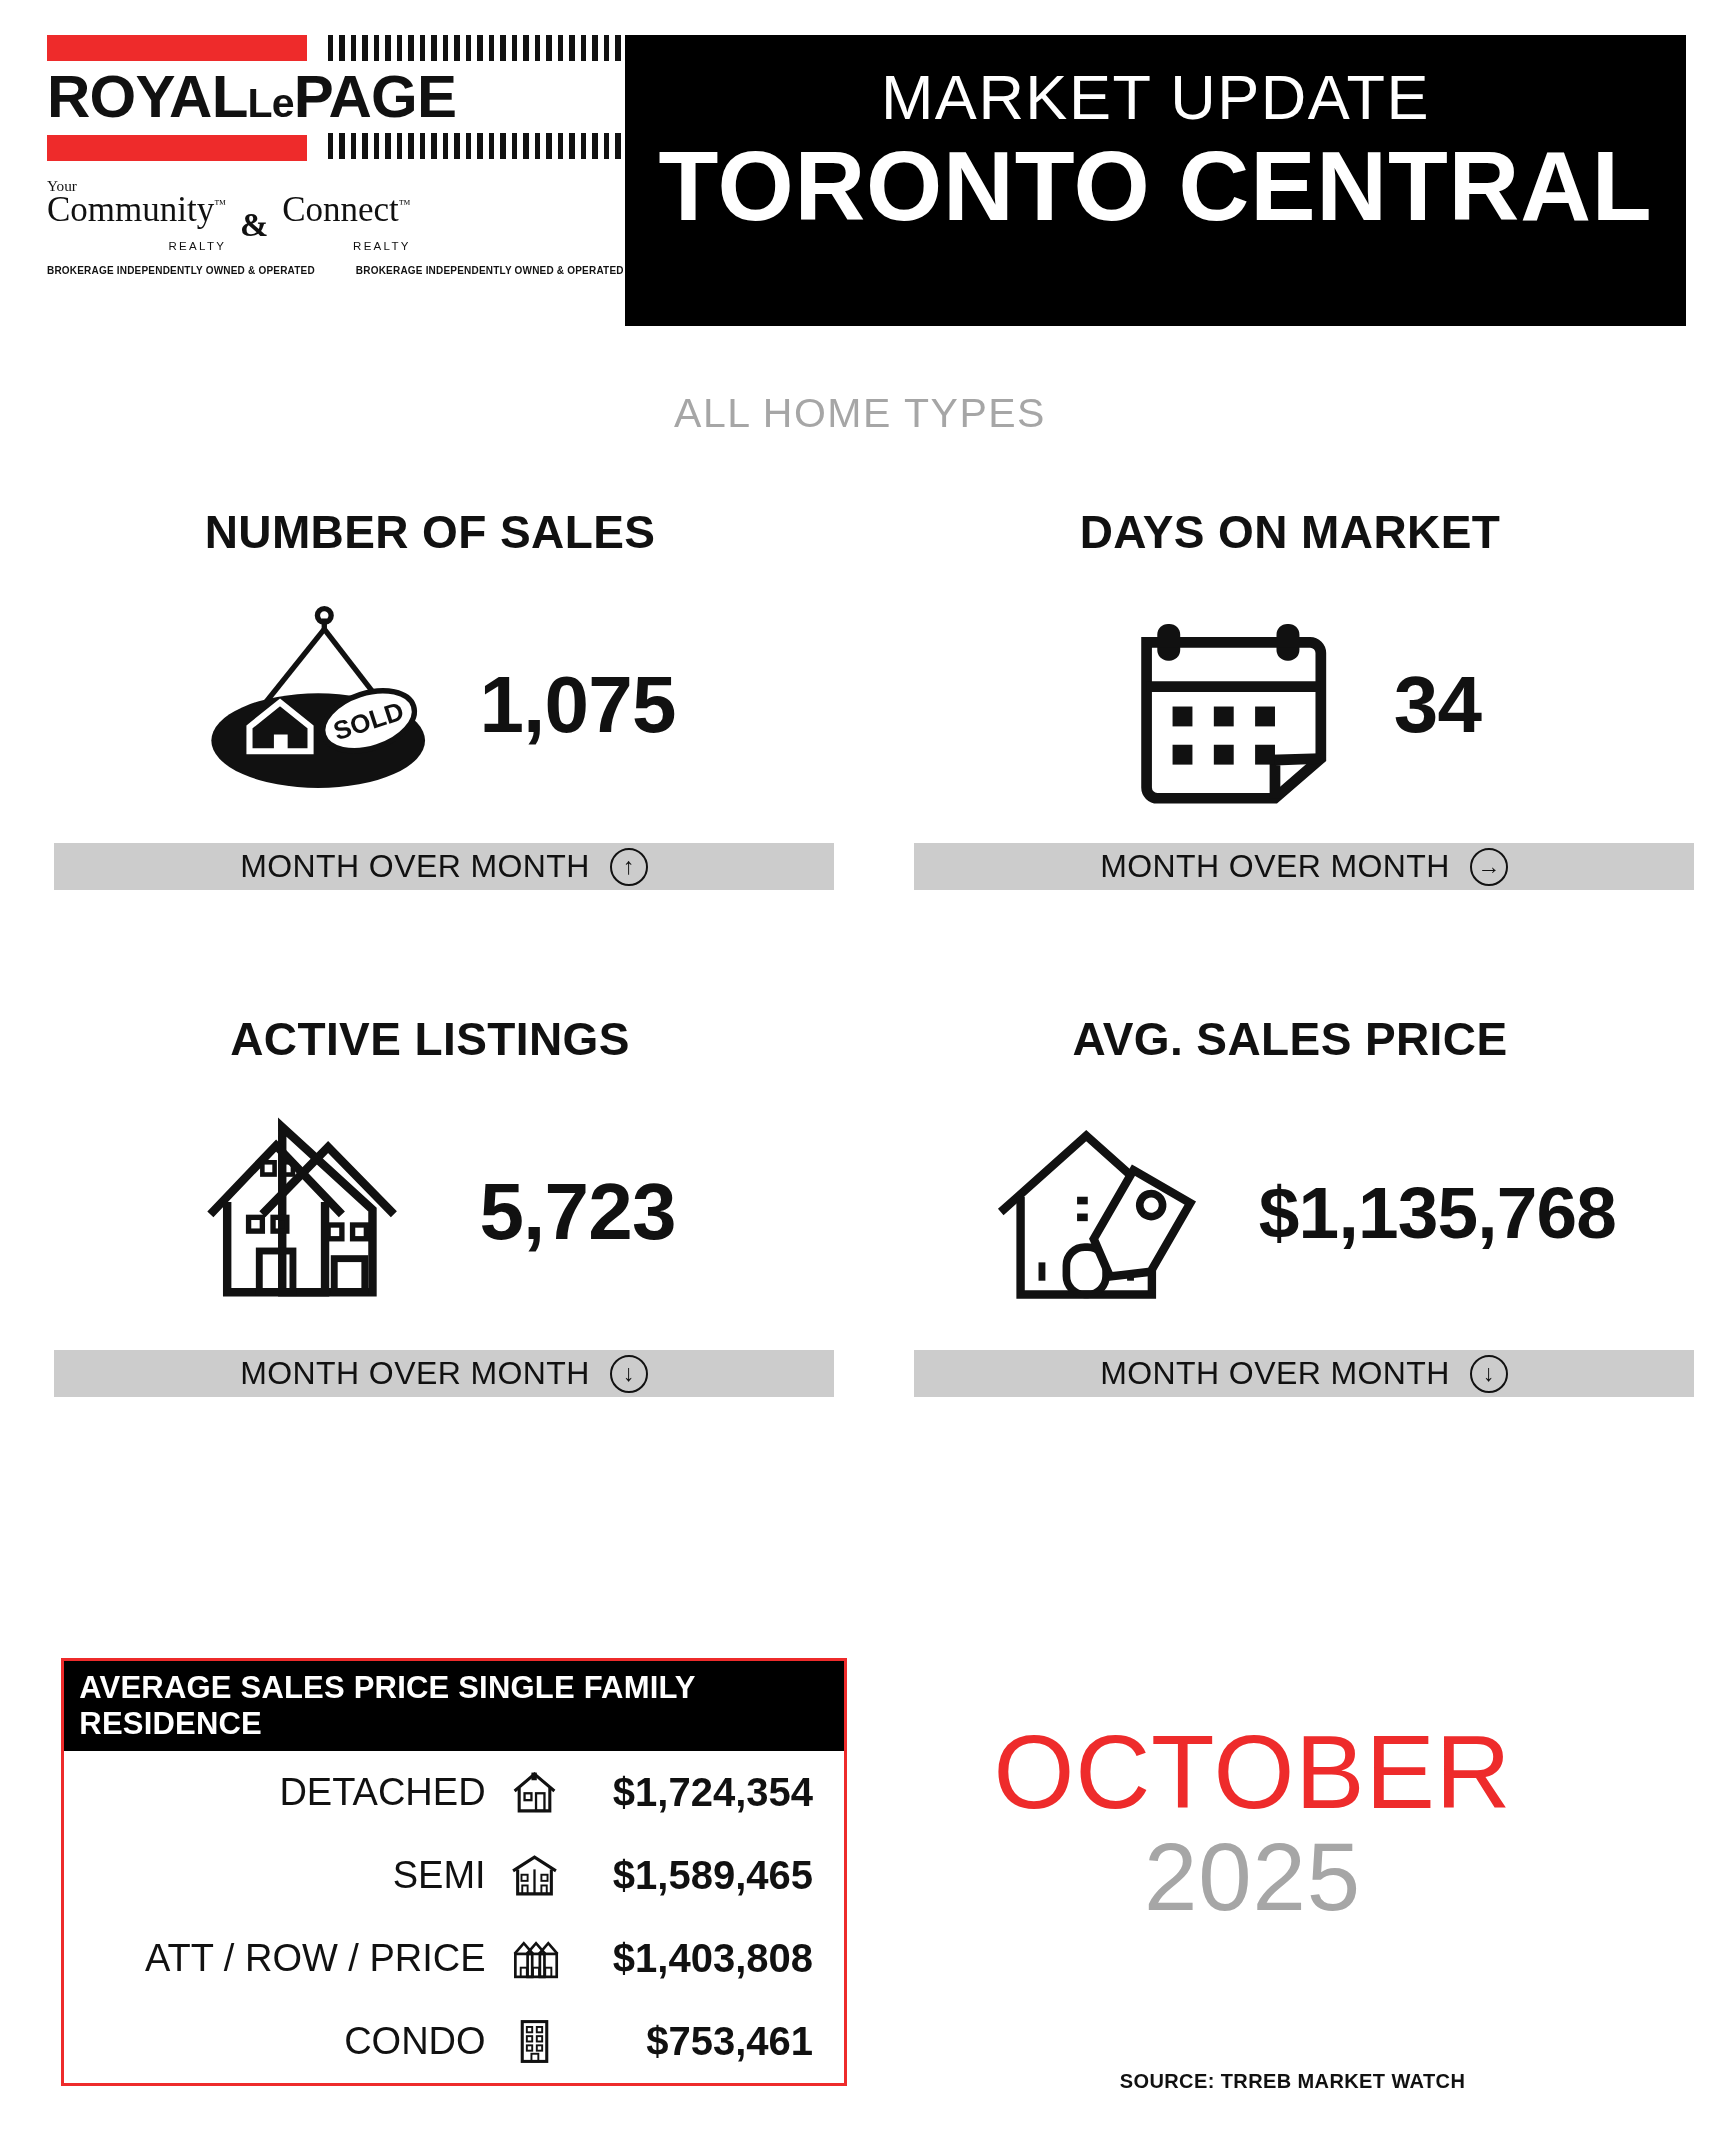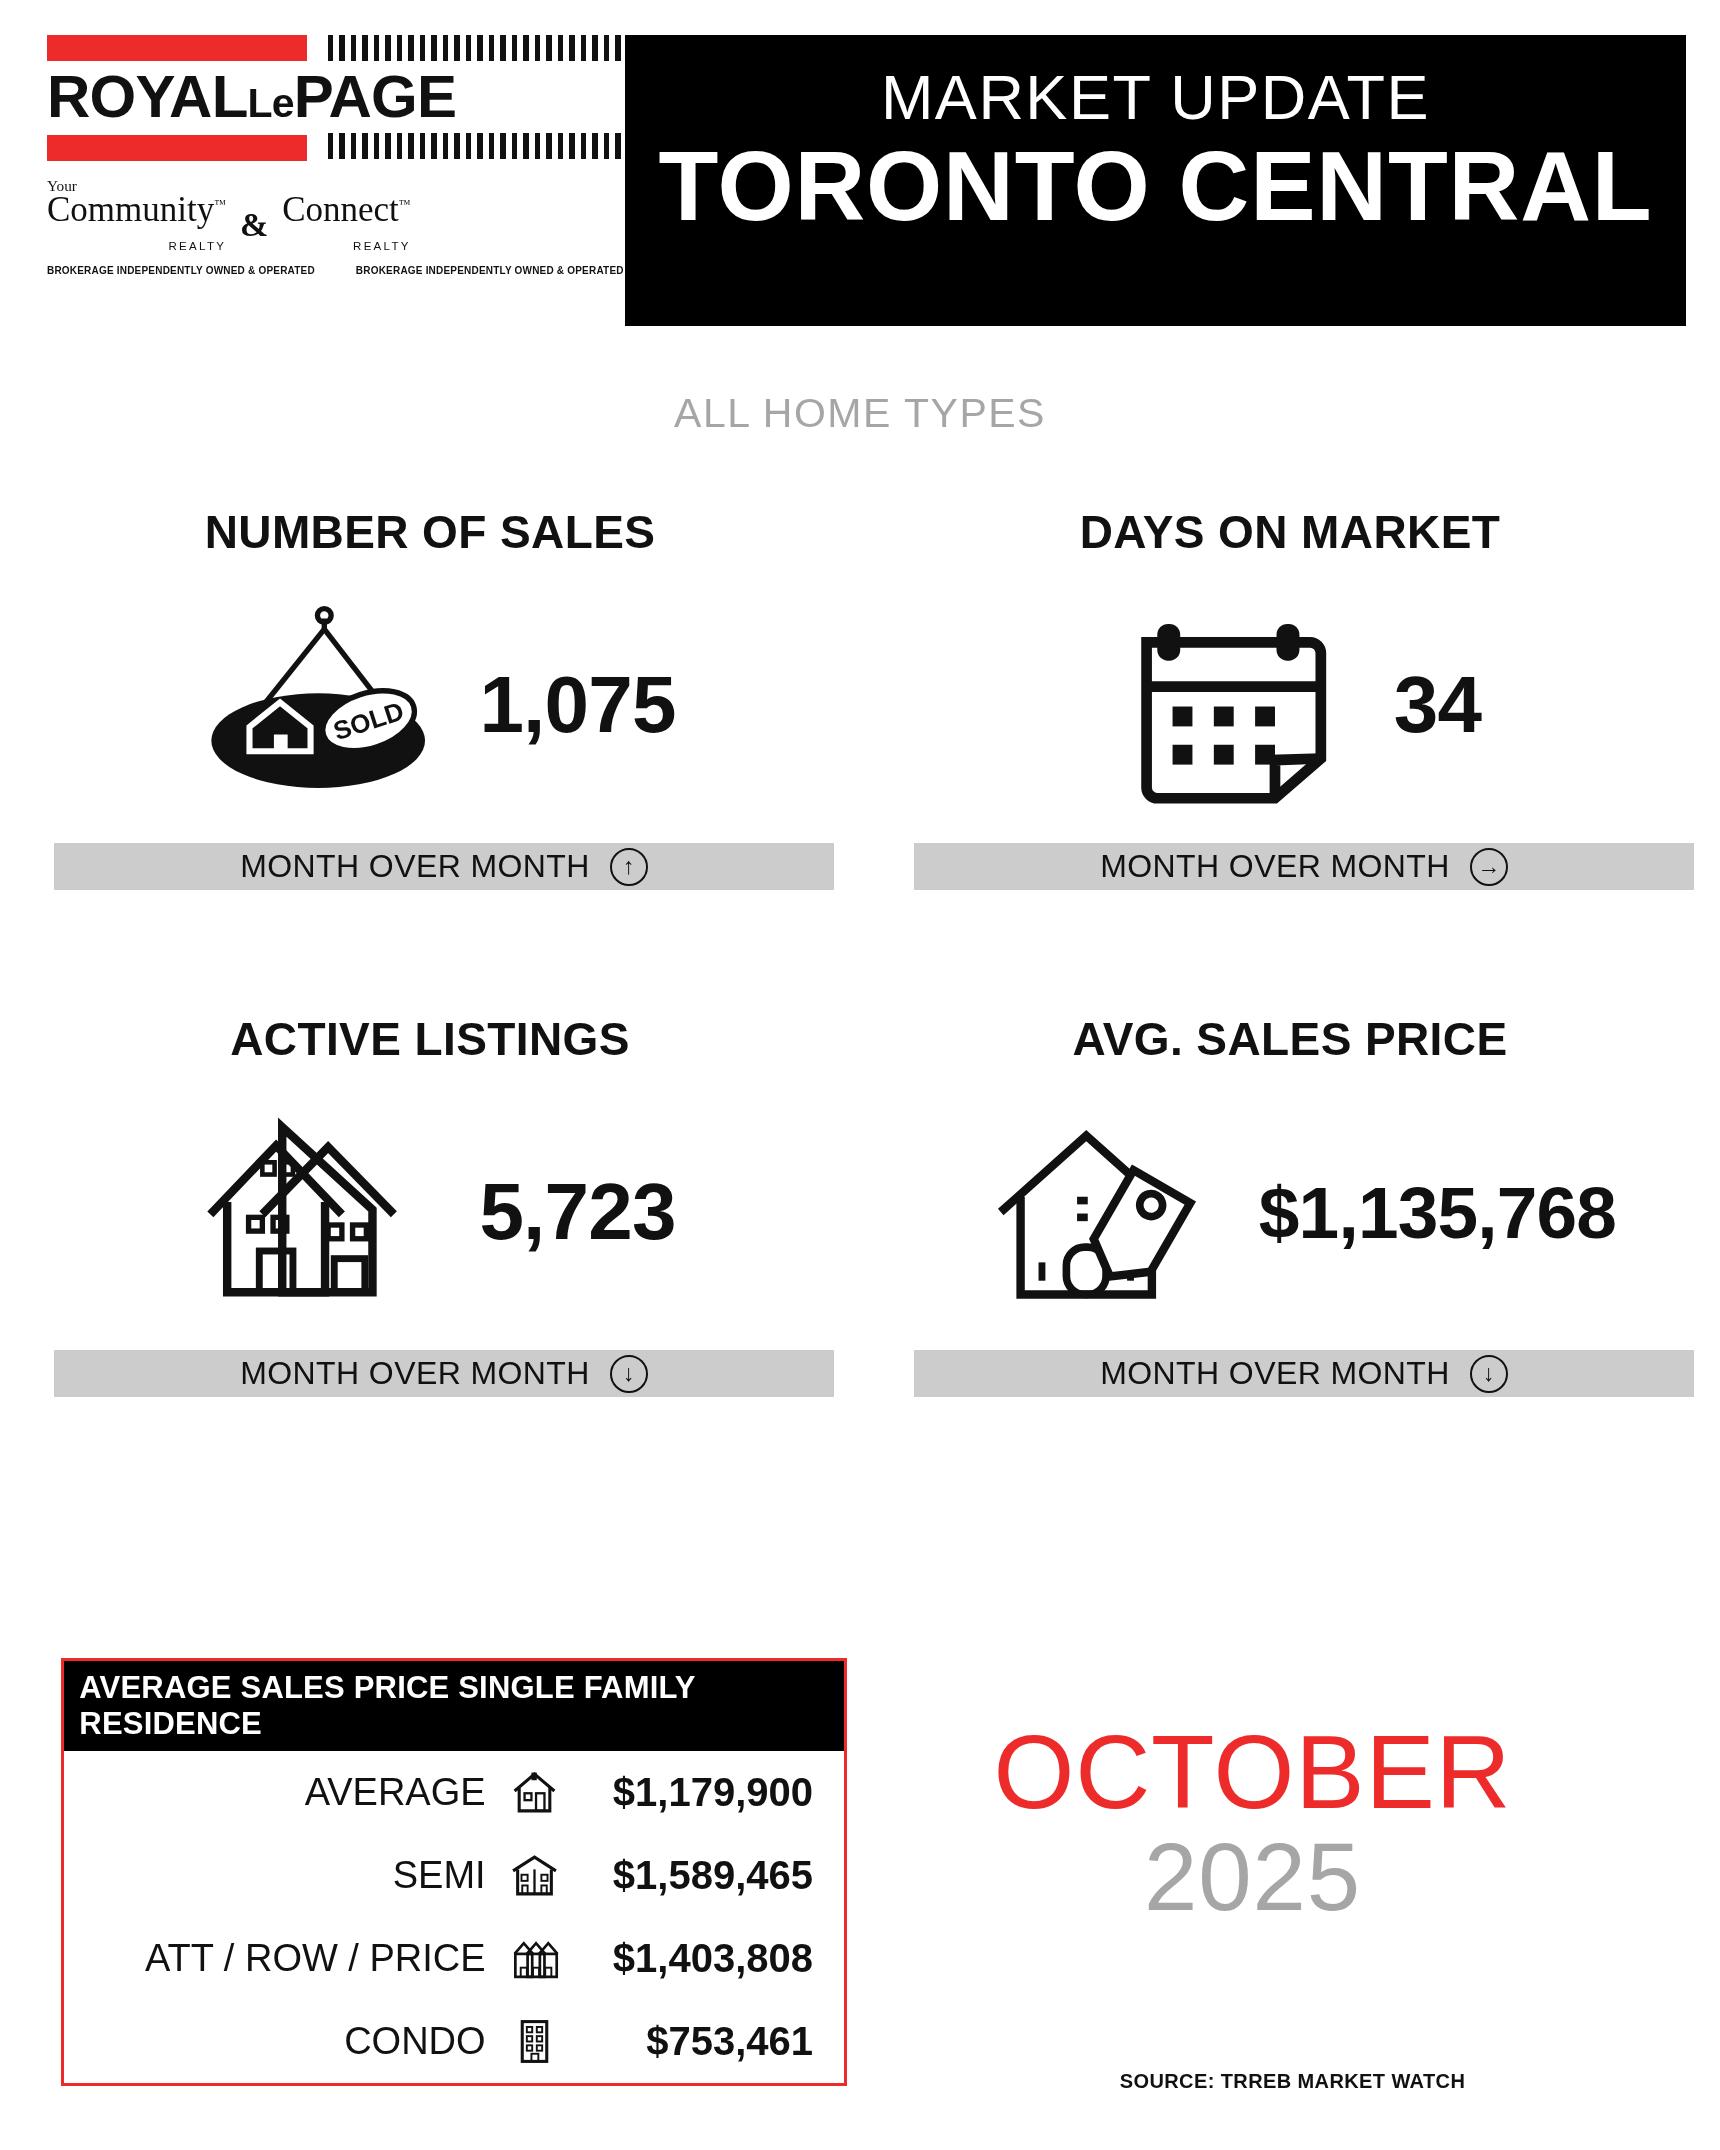--- a/index.html
+++ b/index.html
@@ -461,31 +461,31 @@
         <span class="arrow-circle">↓</span>
       </div>
     </div>
   </div>
 </div>
 
 <div class="sfr-box">
   <div class="sfr-header">AVERAGE SALES PRICE SINGLE FAMILY RESIDENCE</div>
 
   <div class="sfr-row">
-    <div class="sfr-label">AVERAGE</div>
+    <div class="sfr-label">DETACHED</div>
     <div class="sfr-icon">
       <svg width="49" height="49" viewBox="0 0 64 64">
         <path d="M6 30 L32 8 L58 30" fill="none" stroke="#111" stroke-width="4"></path>
         <path d="M12 26 L12 56 L52 56 L52 26" fill="none" stroke="#111" stroke-width="4"></path>
         <rect x="19" y="33" width="9" height="9" fill="none" stroke="#111" stroke-width="3"></rect>
         <rect x="34" y="33" width="11" height="23" fill="none" stroke="#111" stroke-width="3"></rect>
         <rect x="28" y="6" width="7" height="10" fill="#111"></rect>
       </svg>
     </div>
-    <div class="sfr-price">$1,179,900</div>
+    <div class="sfr-price">$1,724,354</div>
   </div>
 
   <div class="sfr-row">
     <div class="sfr-label">SEMI</div>
     <div class="sfr-icon">
       <svg width="49" height="49" viewBox="0 0 64 64">
         <path d="M4 26 L32 8 L60 26" fill="none" stroke="#111" stroke-width="4"></path>
         <path d="M10 24 L10 56 L54 56 L54 24" fill="none" stroke="#111" stroke-width="4"></path>
         <line x1="32" y1="24" x2="32" y2="56" stroke="#111" stroke-width="3"></line>
         <rect x="15" y="31" width="8" height="8" fill="none" stroke="#111" stroke-width="2.5"></rect>

